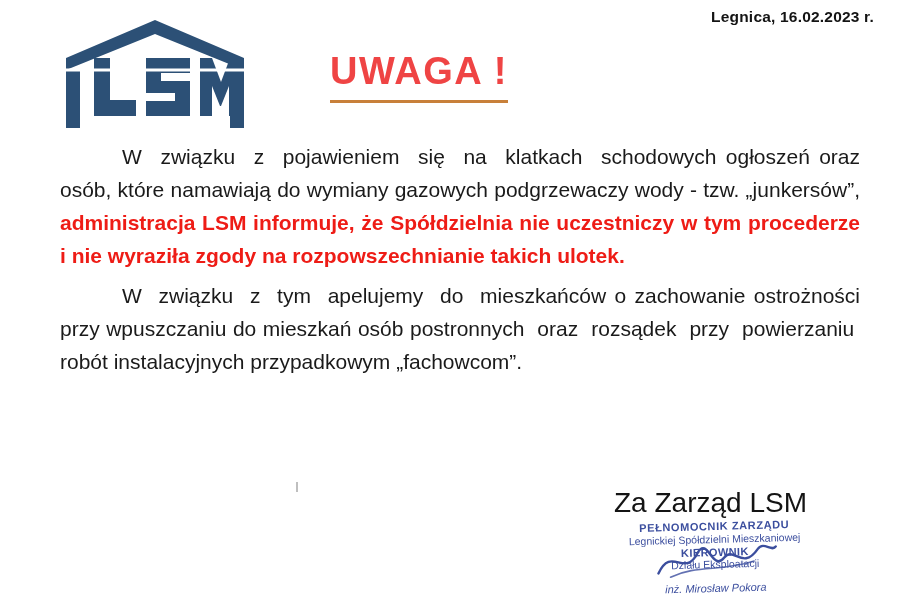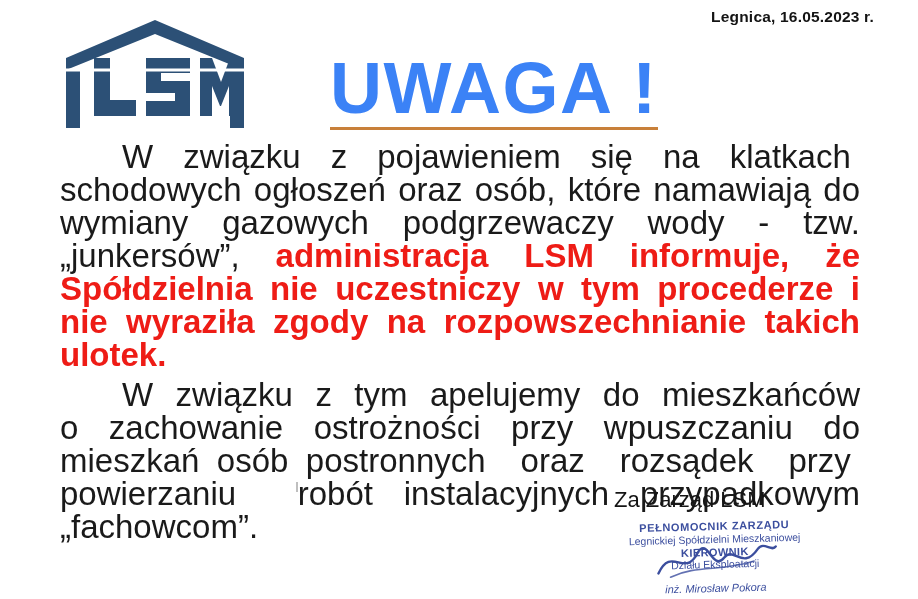--- a/index.html
+++ b/index.html
@@ -39,37 +39,37 @@
     left: 60px;
     top: 18px;
     width: 190px;
     height: 112px;
   }
 
   .title {
     position: absolute;
     left: 330px;
     top: 52px;
-    font-size: 72px;
-    font-weight: bold;
-    color: #3b82f6;
+    font-size: 38px;
+    font-weight: bold;
+    color: #ef4444;
     letter-spacing: 1.5px;
     line-height: 1;
-    padding-bottom: 3px;
+    padding-bottom: 10px;
     border-bottom: 3px solid #c8803a;
     font-family: "Liberation Sans", sans-serif;
   }
 
   
   .body-text {
     position: absolute;
     left: 60px;
     top: 140px;
     width: 800px;
-    font-size: 33px;
+    font-size: 21px;
     line-height: 33px;
     text-align: justify;
     text-justify: inter-word;
   }
 
   .para {
     margin: 0 0 4px 0;
     text-indent: 62px;
     text-align: justify;
   }
@@ -82,21 +82,21 @@
 
   .para-2 {
     margin-top: 8px;
   }
 
   
   .signoff {
     position: absolute;
     left: 614px;
     top: 487px;
-    font-size: 22px;
+    font-size: 28px;
     color: #141414;
   }
 
   .stamp {
     position: absolute;
     left: 590px;
     top: 520px;
     width: 250px;
     height: 72px;
     color: #2b3f96;
@@ -145,21 +145,21 @@
     height: 10px;
     background: #8a8a8a;
     opacity: 0.55;
   }
 </style>
 </head>
 <body>
 
 <div class="page">
 
-  <div class="date-line">Legnica, 16.05.2023 r.</div>
+  <div class="date-line">Legnica, 16.02.2023 r.</div>
 
   <div class="logo">
     <svg viewBox="0 0 190 112" width="190" height="112" aria-hidden="true">
 
       <polygon points="6,40 95,2 184,40 184,52 95,16 6,52" fill="#2c5076"></polygon>
 
       <rect x="6" y="52" width="14" height="58" fill="#2c5076"></rect>
       <rect x="170" y="52" width="14" height="58" fill="#2c5076"></rect>
 
       <g fill="#2c5076">

